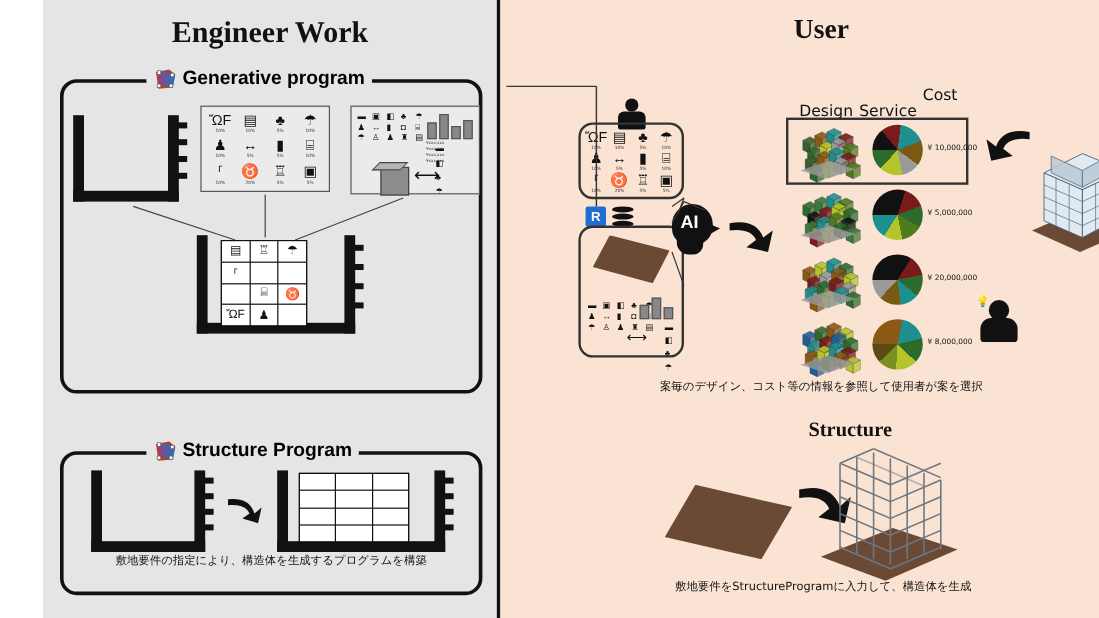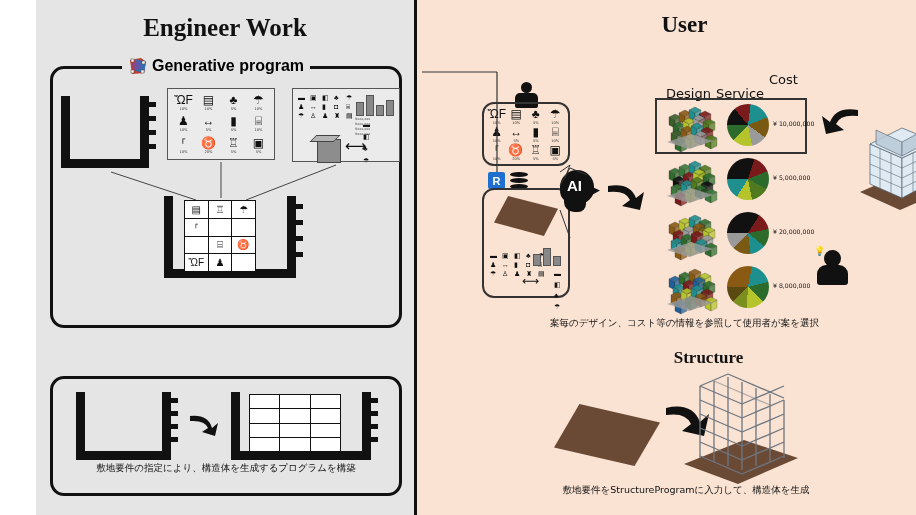--- a/index.html
+++ b/index.html
@@ -255,20 +255,34 @@
       <div class="pcell"></div>
       <div class="pcell">⌸</div>
       <div class="pcell">♉</div>
       <div class="pcell">ὬF</div>
       <div class="pcell">♟</div>
       <div class="pcell"></div>
     </div>
 
 
   <div class="rbox" id="box-structprog"></div>
+  <div class="boxlabel" id="label-structprog">
+    <span class="proglogo">
+      <svg width="20" height="18" viewBox="0 0 20 18">
+        <polygon points="2,3 13,1 18,5 16,16 4,17" fill="#c0392b"></polygon>
+        <polygon points="7,2 18,5 16,16 8,14" fill="#2f6fb5"></polygon>
+        <polygon points="4,6 12,4 13,12 5,13" fill="#7d4b9e" opacity="0.75"></polygon>
+        <rect x="3" y="2" width="3" height="3" fill="#fff" stroke="#555" stroke-width="0.6"></rect>
+        <rect x="14" y="4" width="3" height="3" fill="#fff" stroke="#555" stroke-width="0.6"></rect>
+        <rect x="3" y="13" width="3" height="3" fill="#fff" stroke="#555" stroke-width="0.6"></rect>
+        <rect x="13" y="13" width="3" height="3" fill="#fff" stroke="#555" stroke-width="0.6"></rect>
+      </svg>
+    </span>
+    <span>Structure Program</span>
+  </div>
 
   <div class="site" id="structbefore">
     <div class="wallL"></div>
       <div class="wallB"></div>
       <div class="wallR"></div>
     <div class="tooth" style="top:6px"></div>
       <div class="tooth" style="top:19px"></div>
     <div class="tooth" style="top:32px"></div>
       <div class="tooth" style="top:45px"></div>
   </div>

